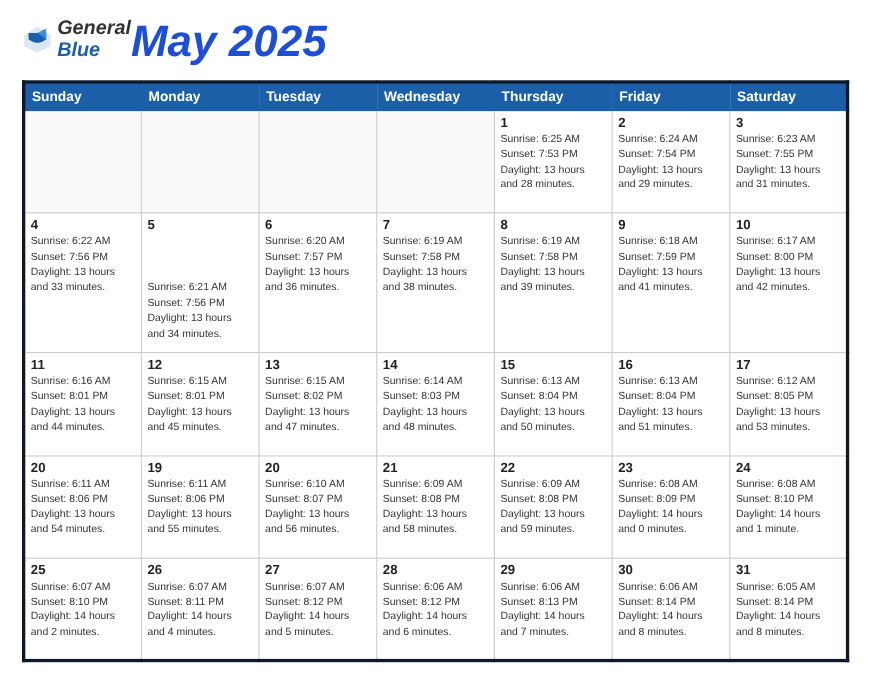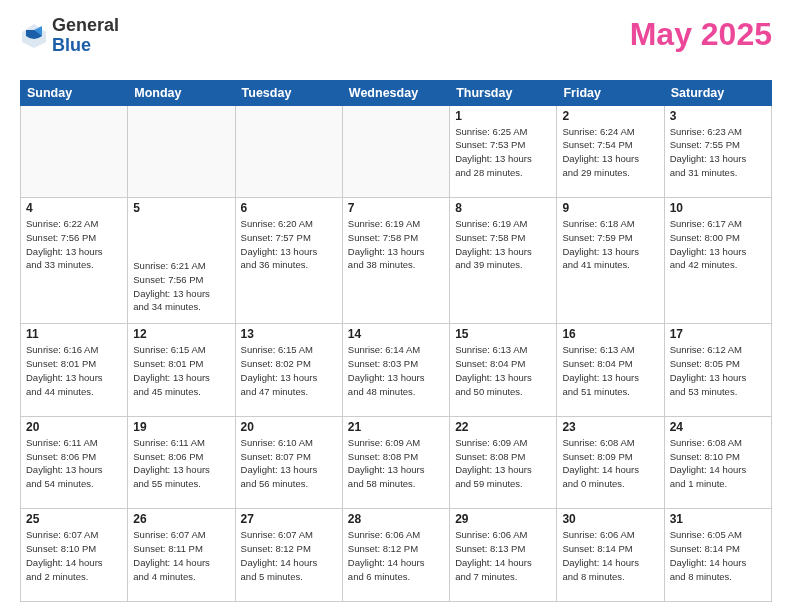--- a/index.html
+++ b/index.html
@@ -12,23 +12,23 @@
     }
     .page {
       width: 792px;
       height: 612px;
       padding: 16px 20px 10px 20px;
       display: flex;
       flex-direction: column;
     }
     .header {
       display: flex;
-      justify-content: space-between;
       align-items: flex-start;
-      margin-bottom: 24px;
+      margin-bottom: 12px;
+      font-style: italic;
     }
     .logo {
       display: flex;
       align-items: center;
     }
     .logo-text {
       display: flex;
       flex-direction: column;
       line-height: 1.1;
     }
@@ -44,31 +44,31 @@
     }
     .logo-icon {
       width: 28px;
       height: 28px;
       margin-right: 4px;
     }
     .title-block {
       text-align: right;
     }
     .month-title {
-      font-size: 32px;
-      font-weight: bold;
-      color: #ec4899;
+      font-size: 40px;
+      font-weight: bold;
+      color: #1d4ed8;
     }
     .location {
       font-size: 14px;
       color: #555;
     }
     .calendar {
       flex: 1;
-      border: 1px solid #0f172a;
+      border: 3px solid #0f172a;
       border-collapse: collapse;
       width: 100%;
       table-layout: fixed;
     }
     .calendar th {
       background-color: #1a5fa8;
       color: #fff;
       text-align: left;
       padding: 5px 6px;
       font-size: 12.5px;

